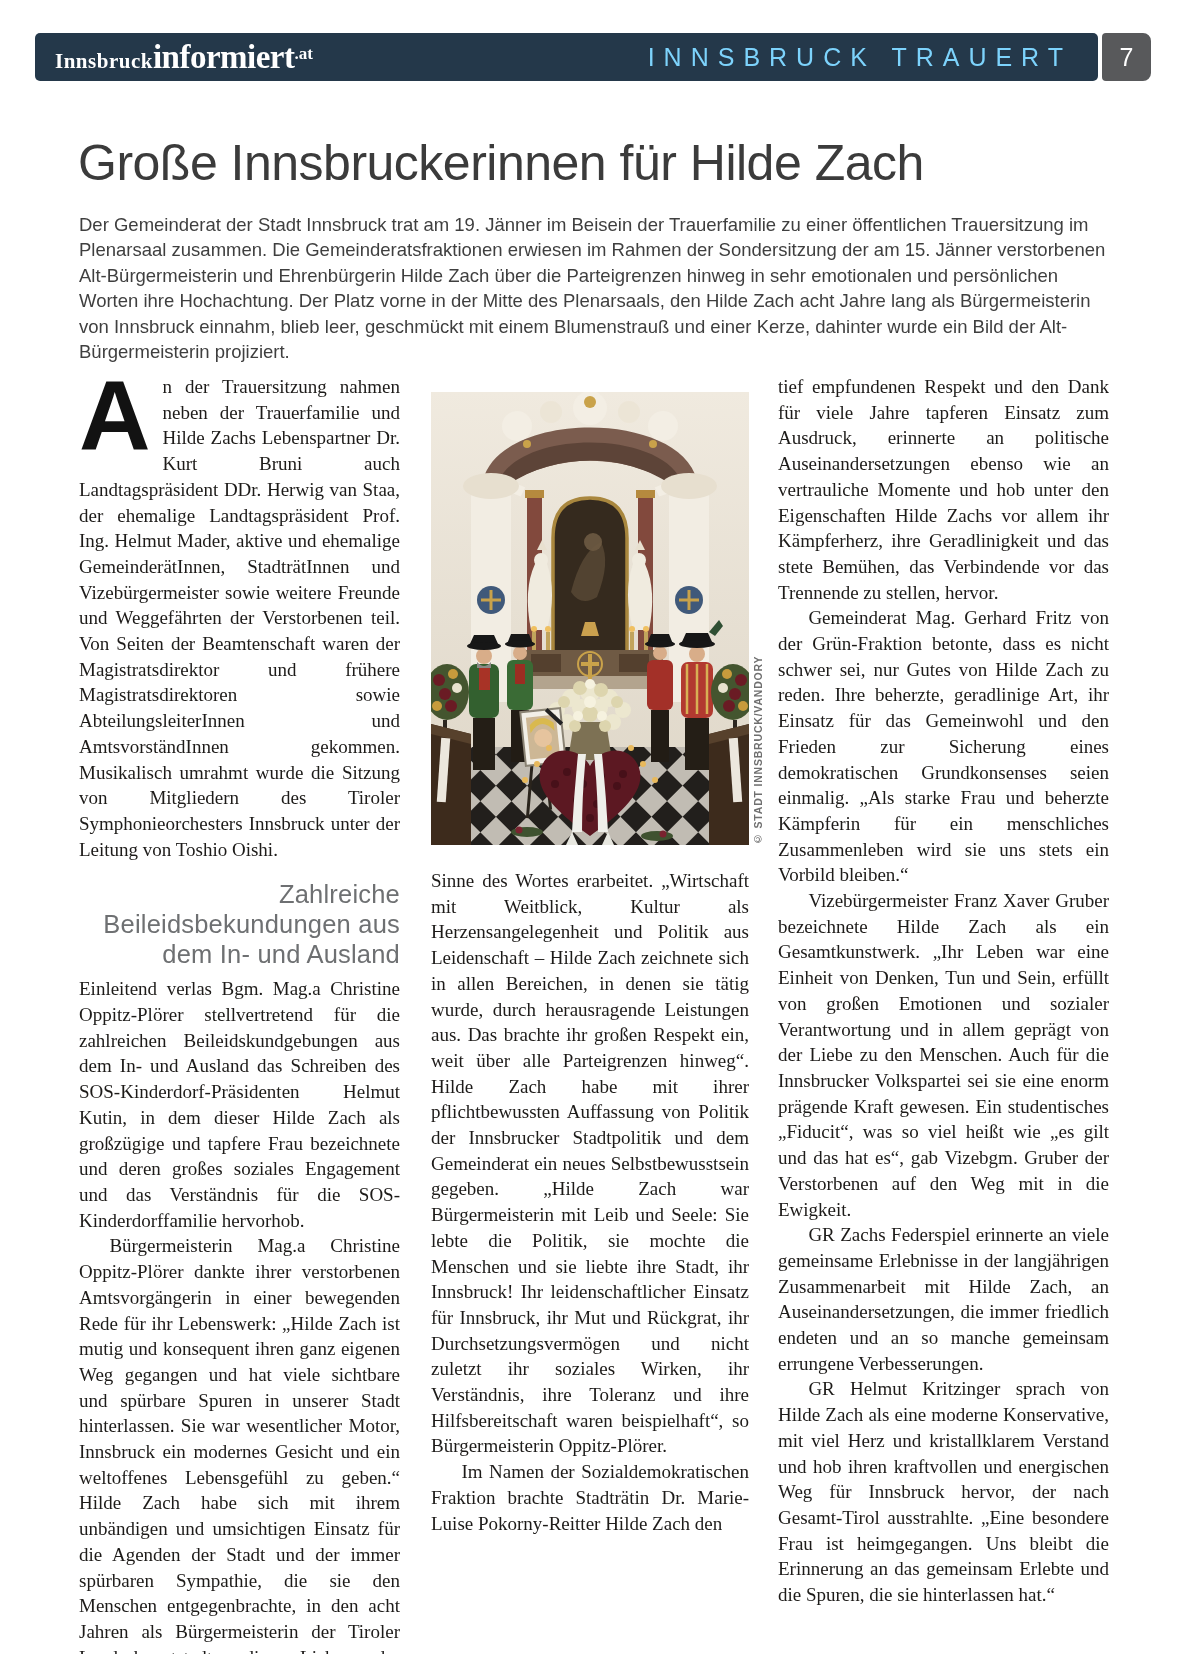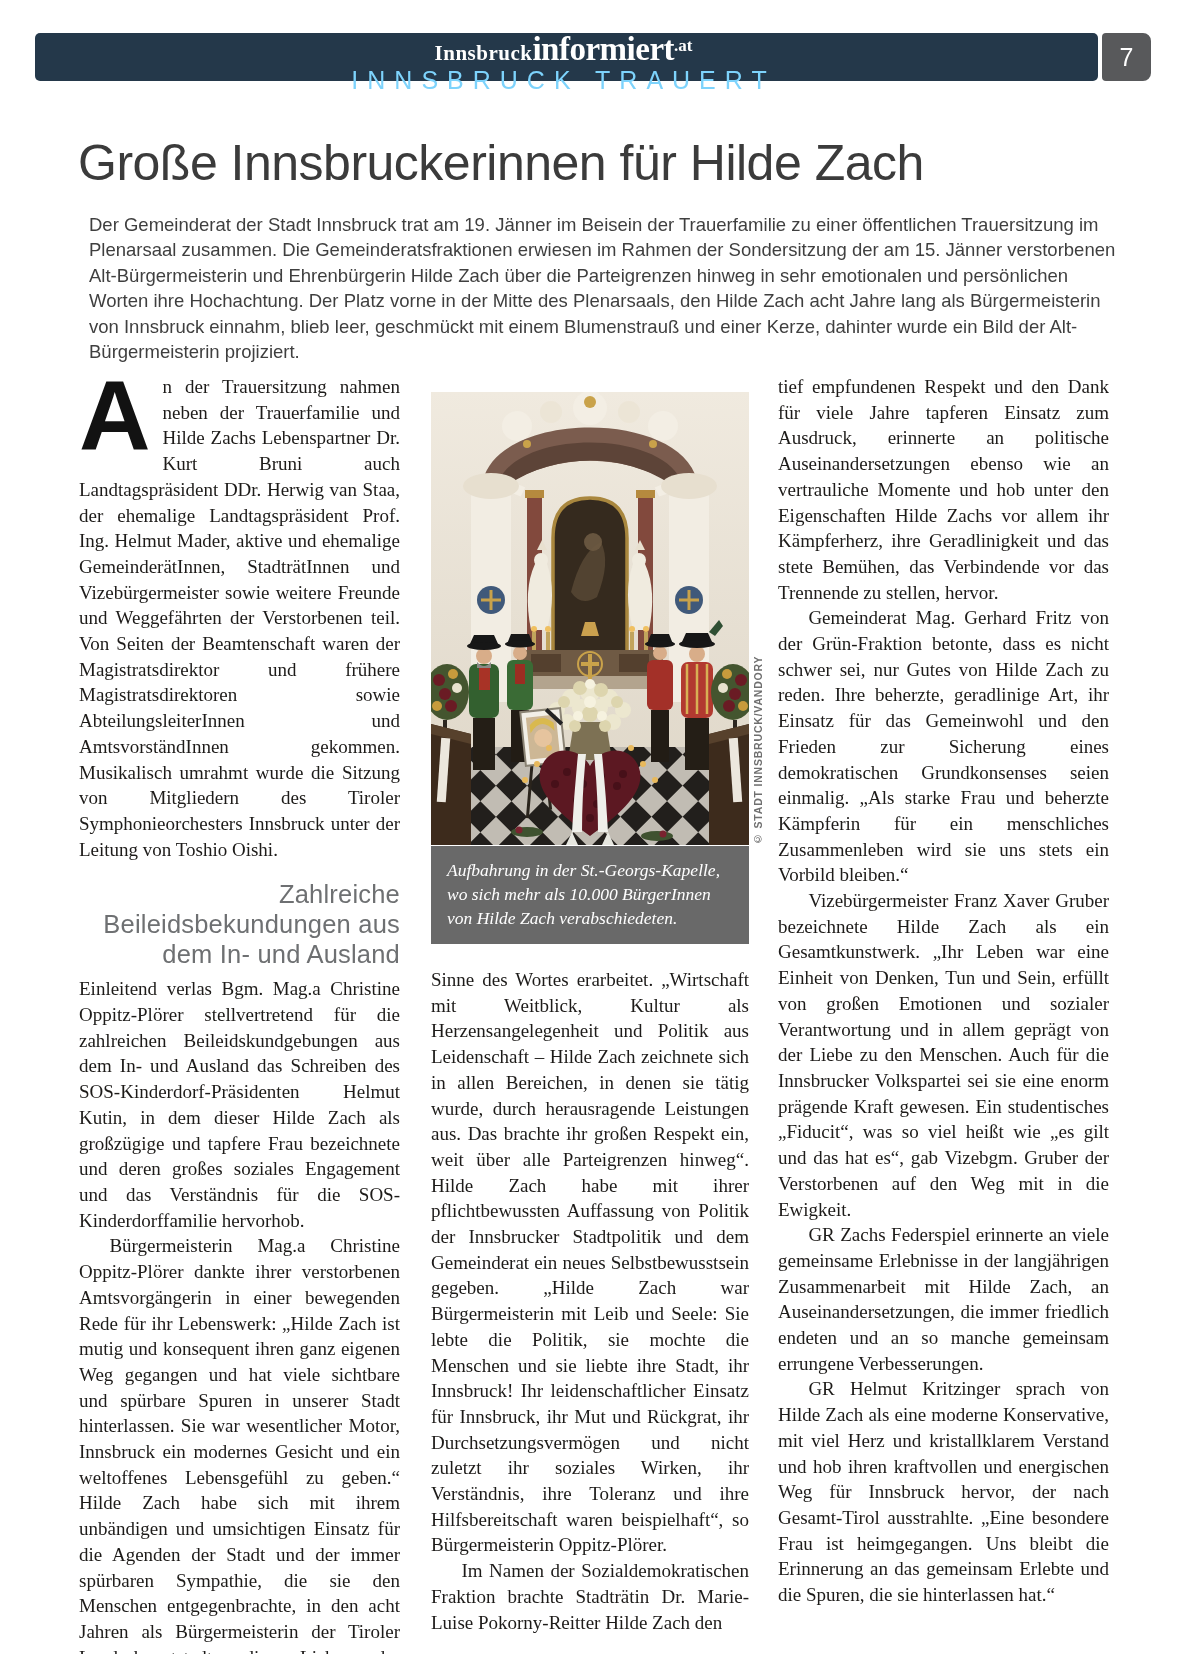--- a/index.html
+++ b/index.html
@@ -19,21 +19,20 @@
     font-family:"Liberation Serif", serif;
     color:var(--body-text);
   }
   
   .header-bar{
     position:absolute;left:35px;top:33px;width:1063px;height:48px;
     background:var(--header-bar);
     border-radius:5px;
     display:flex;align-items:center;justify-content:space-between;
     padding:0 26px 0 20px;
-    flex-direction:column;
   }
   .logo{color:#fff;font-family:"Liberation Serif",serif;font-weight:bold;white-space:nowrap;line-height:1;}
   .logo .lg-a{font-size:21px;letter-spacing:.5px;}
   .logo .lg-b{font-size:33px;letter-spacing:-.5px;}
   .logo .lg-c{font-size:17px;vertical-align:9px;}
   .section-title{
     color:#7dd3fc;font-family:"Liberation Sans",sans-serif;
     font-size:25px;letter-spacing:9px;font-weight:400;white-space:nowrap;
   }
   .page-badge{
@@ -48,21 +47,20 @@
     position:absolute;left:78px;top:134px;width:1042px;
     font-family:"Liberation Sans",sans-serif;
     font-size:50px;font-weight:300;letter-spacing:-.5px;
     color:var(--title-text);
   }
   .lead{
     position:absolute;left:79px;top:212px;width:1042px;
     font-family:"Liberation Sans",sans-serif;
     font-size:18.5px;line-height:25.4px;color:#3f3f3f;
     text-align:left;
-    margin-left:10px;
   }
   
   .col{position:absolute;top:374px;font-size:19px;line-height:25.7px;text-align:justify;hyphens:auto;-webkit-hyphens:auto;}
   .col p{margin:0;}
   .col .indent{text-indent:1.6em;}
   #col1{left:79px;width:321px;}
   #col2{left:431px;width:318px;top:392px;text-align:justify;}
   #col3{left:778px;width:331px;}
   .dropcap{
     float:left;
@@ -323,21 +321,20 @@
       <path d="M141,440 l-6,13 h12 Z M177,440 l6,13 h-12 Z" fill="#e7e7e0"></path>
     </g>
 
     <g>
       <ellipse cx="96" cy="440" rx="16" ry="5" fill="#3f5230"></ellipse>
         <circle cx="88" cy="438" r="3.5" fill="#7a2330"></circle>
       <ellipse cx="226" cy="444" rx="16" ry="5" fill="#3f5230"></ellipse>
         <circle cx="232" cy="442" r="3.5" fill="#7a2330"></circle>
     </g>
   </svg>
-  <div class="photo-caption">Aufbahrung in der St.-Georgs-Kapelle, wo sich mehr als 10.000 BürgerInnen von Hilde Zach verabschiedeten.</div>
   <p class="after-caption">Sinne des Wortes erarbeitet. „Wirtschaft mit Weitblick, Kultur als Herzensangelegenheit und Politik aus Leidenschaft – Hilde Zach zeichnete sich in allen Bereichen, in denen sie tätig wurde, durch herausragende Leistungen aus. Das brachte ihr großen Respekt ein, weit über alle Parteigrenzen hinweg“. Hilde Zach habe mit ihrer pflichtbewussten Auffassung von Politik der Innsbrucker Stadtpolitik und dem Gemeinderat ein neues Selbstbewusstsein gegeben. „Hilde Zach war Bürgermeisterin mit Leib und Seele: Sie lebte die Politik, sie mochte die Menschen und sie liebte ihre Stadt, ihr Innsbruck! Ihr leidenschaftlicher Einsatz für Innsbruck, ihr Mut und Rückgrat, ihr Durchsetzungsvermögen und nicht zuletzt ihr soziales Wirken, ihr Verständnis, ihre Toleranz und ihre Hilfsbereitschaft waren beispielhaft“, so Bürgermeisterin Oppitz-Plörer.</p>
   <p class="indent">Im Namen der Sozialdemokratischen Fraktion brachte Stadträtin Dr. Marie-Luise Pokorny-Reitter Hilde Zach den</p>
 </div>
 <div class="photo-credit">© STADT INNSBRUCK/VANDORY</div>
 
 <div class="col" id="col3">
   <p>tief empfundenen Respekt und den Dank für viele Jahre tapferen Einsatz zum Ausdruck, erinnerte an politische Auseinandersetzungen ebenso wie an vertrauliche Momente und hob unter den Eigenschaften Hilde Zachs vor allem ihr Kämpferherz, ihre Geradlinigkeit und das stete Bemühen, das Verbindende vor das Trennende zu stellen, hervor.</p>
   <p class="indent">Gemeinderat Mag. Gerhard Fritz von der Grün-Fraktion betonte, dass es nicht schwer sei, nur Gutes von Hilde Zach zu reden. Ihre beherzte, geradlinige Art, ihr Einsatz für das Gemeinwohl und den Frieden zur Sicherung eines demokratischen Grundkonsenses seien einmalig. „Als starke Frau und beherzte Kämpferin für ein menschliches Zusammenleben wird sie uns stets ein Vorbild bleiben.“</p>
   <p class="indent">Vizebürgermeister Franz Xaver Gruber bezeichnete Hilde Zach als ein Gesamtkunstwerk. „Ihr Leben war eine Einheit von Denken, Tun und Sein, erfüllt von großen Emotionen und sozialer Verantwortung und in allem geprägt von der Liebe zu den Menschen. Auch für die Innsbrucker Volkspartei sei sie eine enorm prägende Kraft gewesen. Ein studentisches „Fiducit“, was so viel heißt wie „es gilt und das hat es“, gab Vizebgm. Gruber der Verstorbenen auf den Weg mit in die Ewigkeit.</p>
   <p class="indent">GR Zachs Federspiel erinnerte an viele gemeinsame Erlebnisse in der langjährigen Zusammenarbeit mit Hilde Zach, an Auseinandersetzungen, die immer friedlich endeten und an so manche gemeinsam errungene Verbesserungen.</p>

